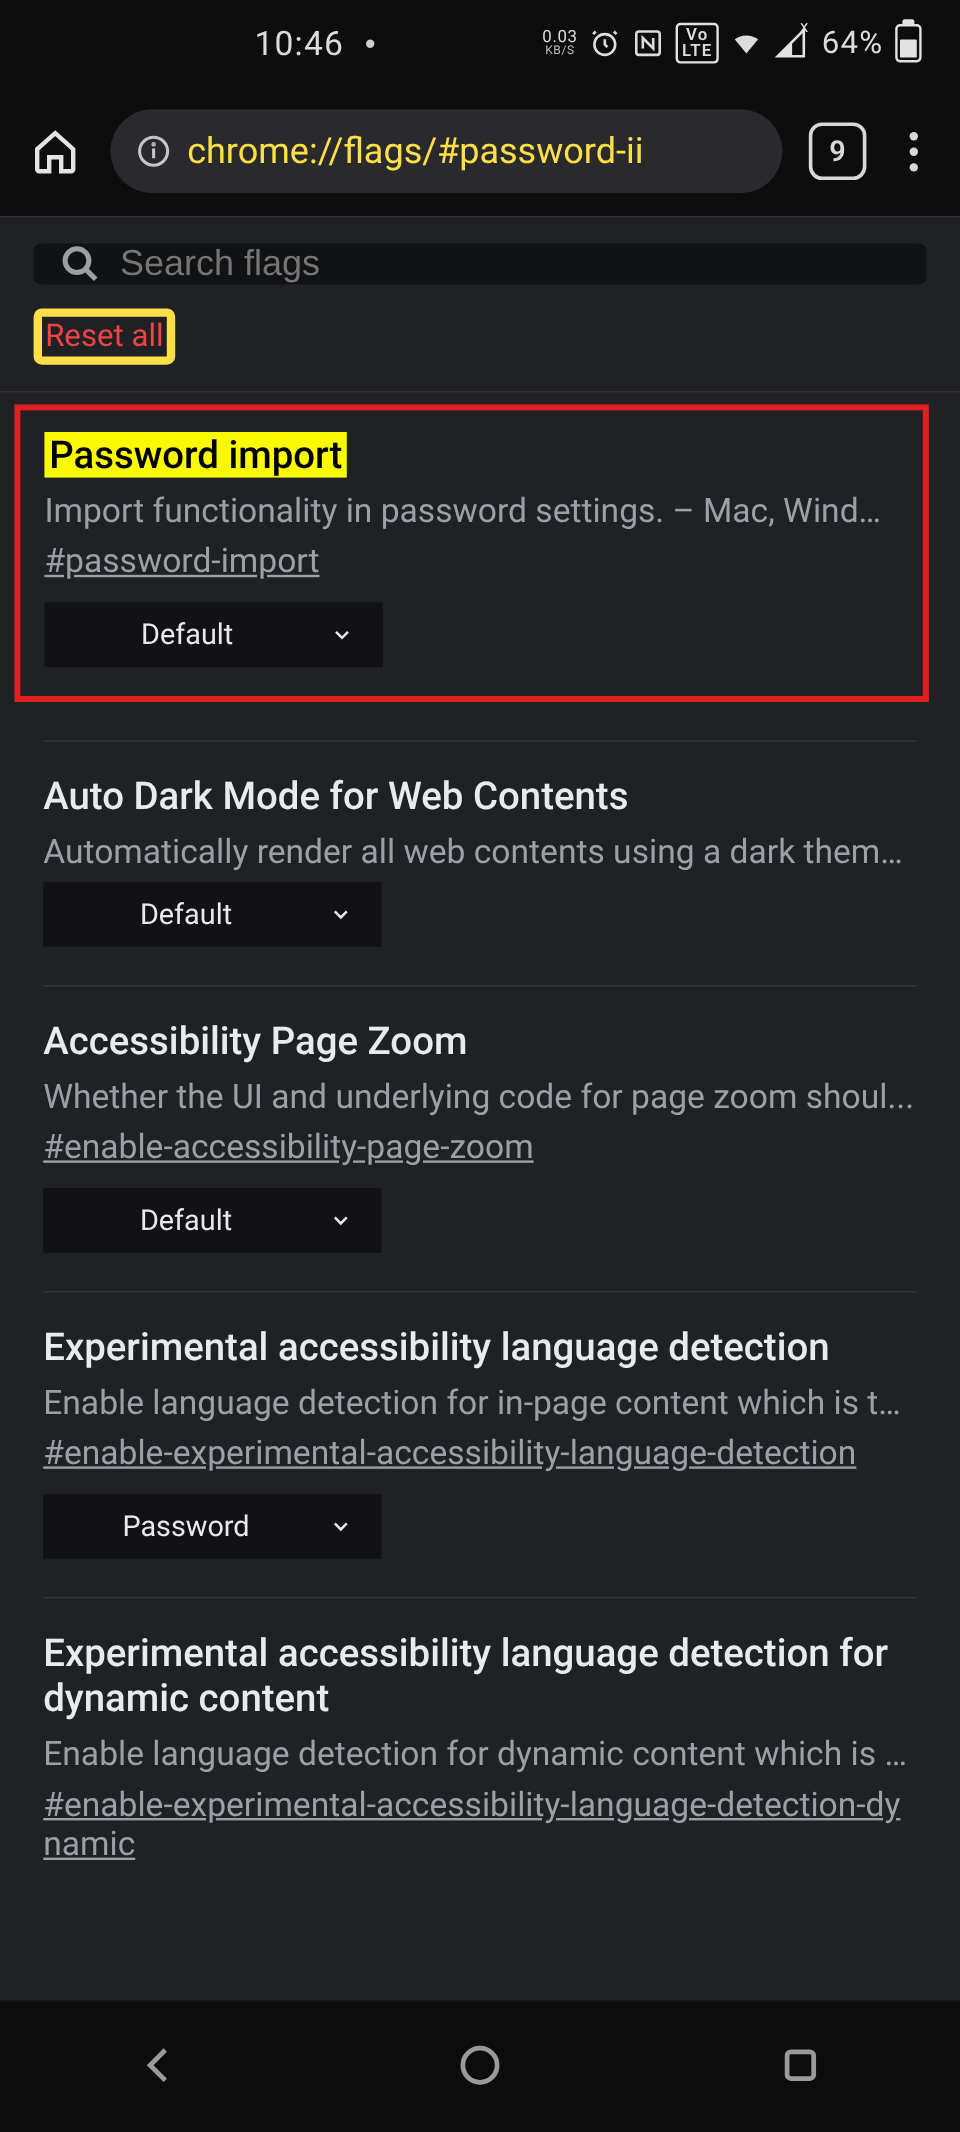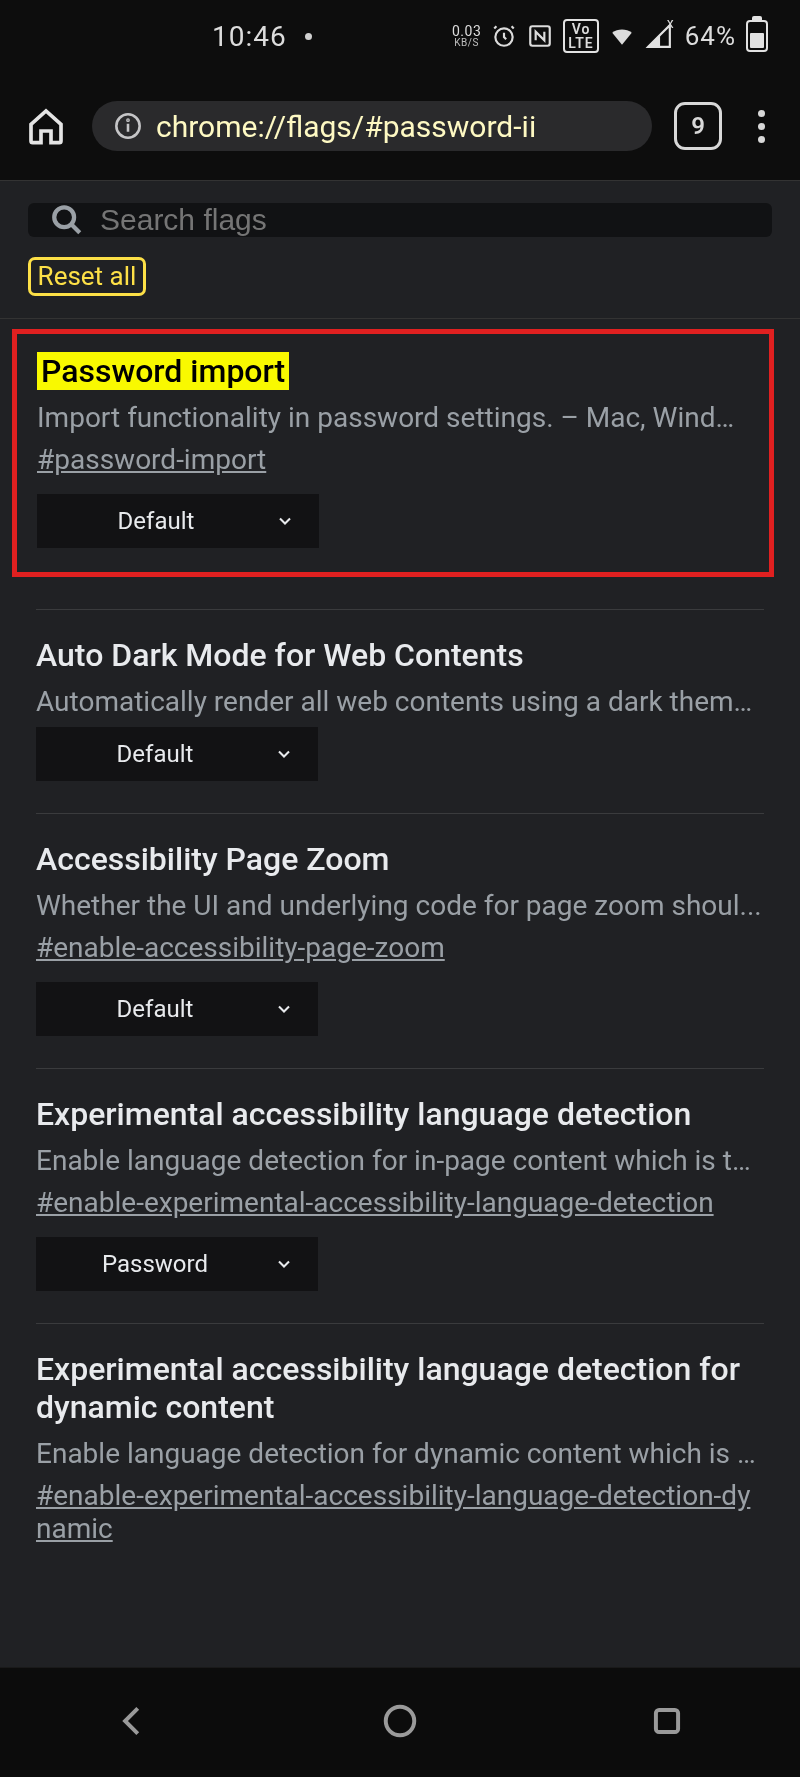--- a/index.html
+++ b/index.html
@@ -18,33 +18,33 @@
   .status-box { border: 2px solid #e2e2e2; border-radius: 4px; font-size: 14px; padding: 1px 3px; font-weight: 600; line-height: 1; }
   .battery-pct { font-size: 26px; margin-left: 2px; }
   .battery-shell { width: 22px; height: 32px; border: 2.5px solid #e2e2e2; border-radius: 4px; position: relative; display: flex; align-items: flex-end; padding: 2px; }
   .battery-cap { position: absolute; top: -6px; left: 50%; transform: translateX(-50%); width: 10px; height: 4px; background: #e2e2e2; border-radius: 2px 2px 0 0; }
   .battery-fill { background: #e2e2e2; width: 100%; height: 64%; border-radius: 1px; }
 
   
   .browser-bar { height: 108px; display: flex; align-items: center; padding: 0 22px; gap: 22px; background: #0d0d0d; }
   .home-btn { width: 48px; height: 48px; display:flex; align-items:center; justify-content:center; }
   .home-btn svg { width: 40px; height: 40px; stroke: #e4e4e4; fill: none; stroke-width: 2.2; }
-  .url-bar { flex: 1; height: 50px; border-radius: 40px; background: #2a2a2c; display: flex; align-items: center; padding: 0 22px; gap: 14px; color: #fef9c3; font-size: 30px; overflow: hidden; white-space: nowrap; }
+  .url-bar { flex: 1; height: 70px; border-radius: 40px; background: #2a2a2c; display: flex; align-items: center; padding: 0 22px; gap: 14px; color: #fde047; font-size: 30px; overflow: hidden; white-space: nowrap; }
   .url-bar svg { width: 28px; height: 28px; stroke: #c5c5c7; fill: none; stroke-width: 2.2; flex-shrink: 0; }
   .tab-box { width: 48px; height: 48px; border: 3px solid #d8d8d8; border-radius: 11px; display: flex; align-items: center; justify-content: center; font-size: 24px; font-weight: 600; color: #d8d8d8; }
   .more-btn { width: 34px; display: flex; flex-direction: column; align-items: center; gap: 6px; }
   .more-btn span { width: 7px; height: 7px; border-radius: 50%; background: #d8d8d8; }
 
   
   .page { flex: 1; background: #202124; border-top: 1px solid #333; display: flex; flex-direction: column; overflow: hidden; }
   .search-row { display: flex; align-items: stretch; gap: 20px; padding: 22px 28px 22px 28px; flex-direction: column; }
   .search-field { flex: 1; height: 86px; background: #111214; border-radius: 6px; display: flex; align-items: center; padding: 0 22px; gap: 16px; }
   .search-field svg { width: 34px; height: 34px; stroke: #9aa0a6; fill: none; stroke-width: 3; }
   .search-input { flex: 1; background: transparent; border: none; outline: none; color: #9aa0a6; font-size: 30px; }
-  .reset-btn { width: 118px; border: 3px solid #fde047; border-radius: 7px; display: flex; align-items: center; justify-content: center; text-align: center; color: #fde047; font-size: 26px; line-height: 1.25; }
+  .reset-btn { width: 118px; border: 7px solid #fde047; border-radius: 7px; display: flex; align-items: center; justify-content: center; text-align: center; color: #ef4444; font-size: 26px; line-height: 1.25; }
 
   .flags-list { flex: 1; overflow: hidden; border-top: 1px solid #333; }
 
   .flag { padding: 26px 36px 0 36px; }
   .flag.highlighted { border: 5px solid #e02020; margin: 10px 26px 10px 12px; padding: 18px 20px 24px 20px; }
   .flag-sep { height: 1px; background: #3a3b3d; margin: 32px 36px 0 36px; }
   .flag-title { font-size: 32px; color: #e8eaed; font-weight: 500; margin-bottom: 8px; display: inline-block; }
   .flag-title.hl { background: #f9f900; color: #000; padding: 0 4px; }
   .flag-desc { font-size: 28px; color: #9aa0a6; line-height: 1.4; margin-bottom: 6px; white-space: nowrap; overflow: hidden; text-overflow: ellipsis; }
   .flag-anchor { font-size: 28px; color: #9aa0a6; text-decoration: underline; display: inline-block; margin-bottom: 18px; word-break: break-all; }

